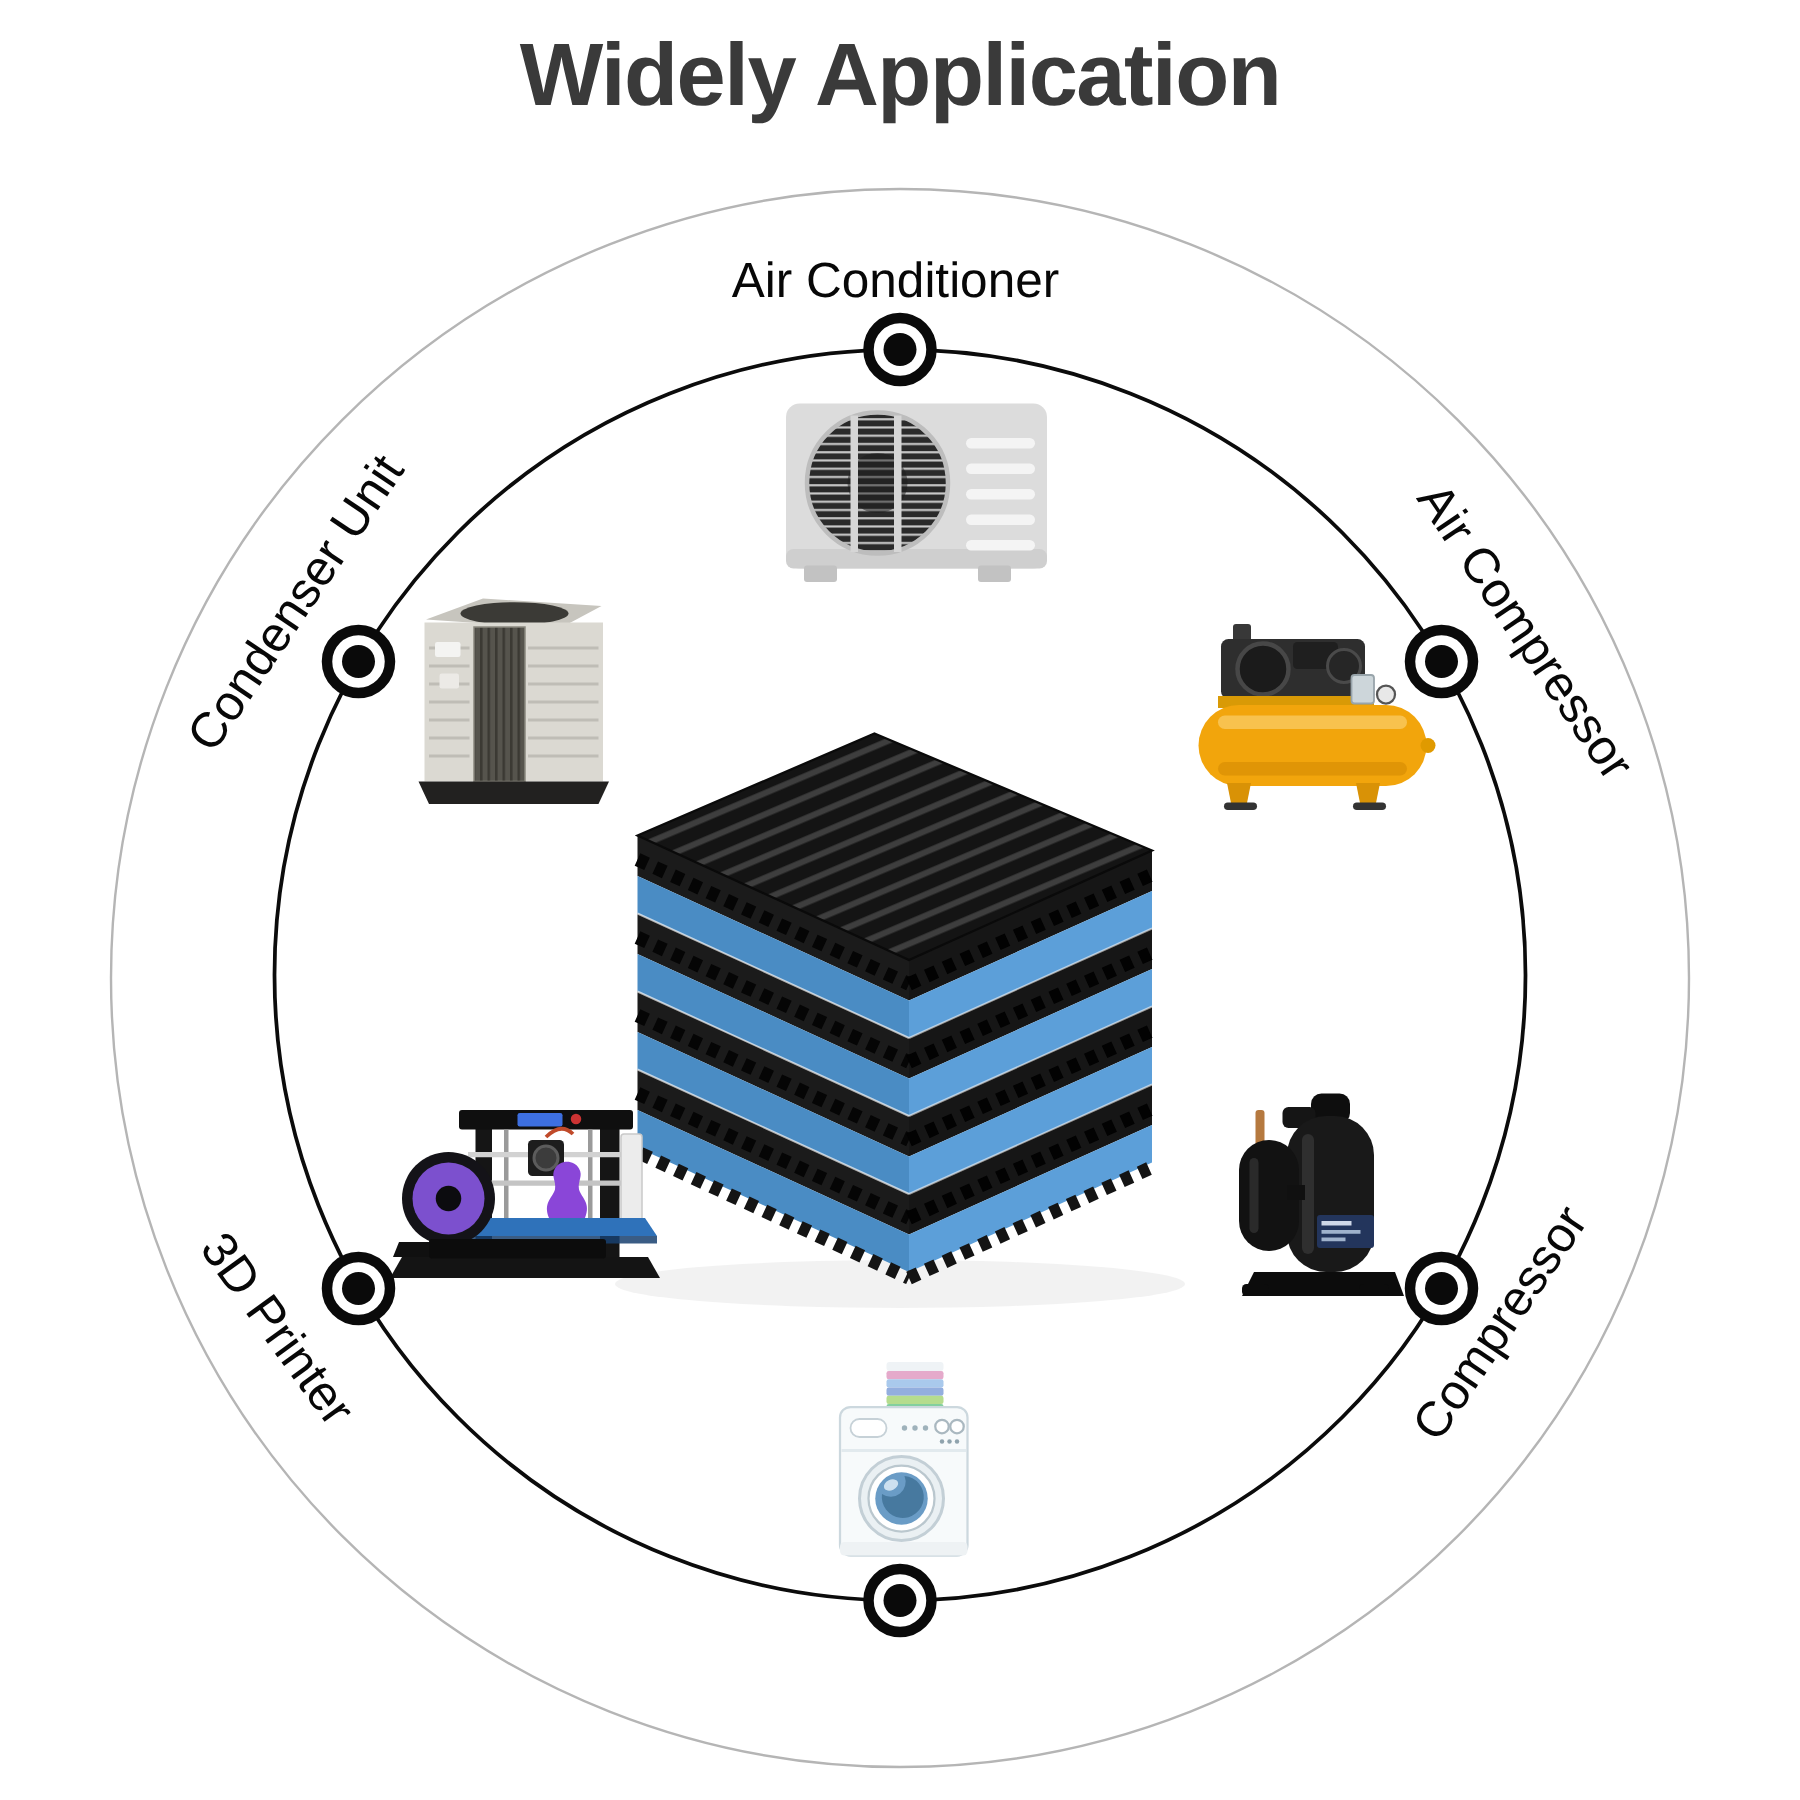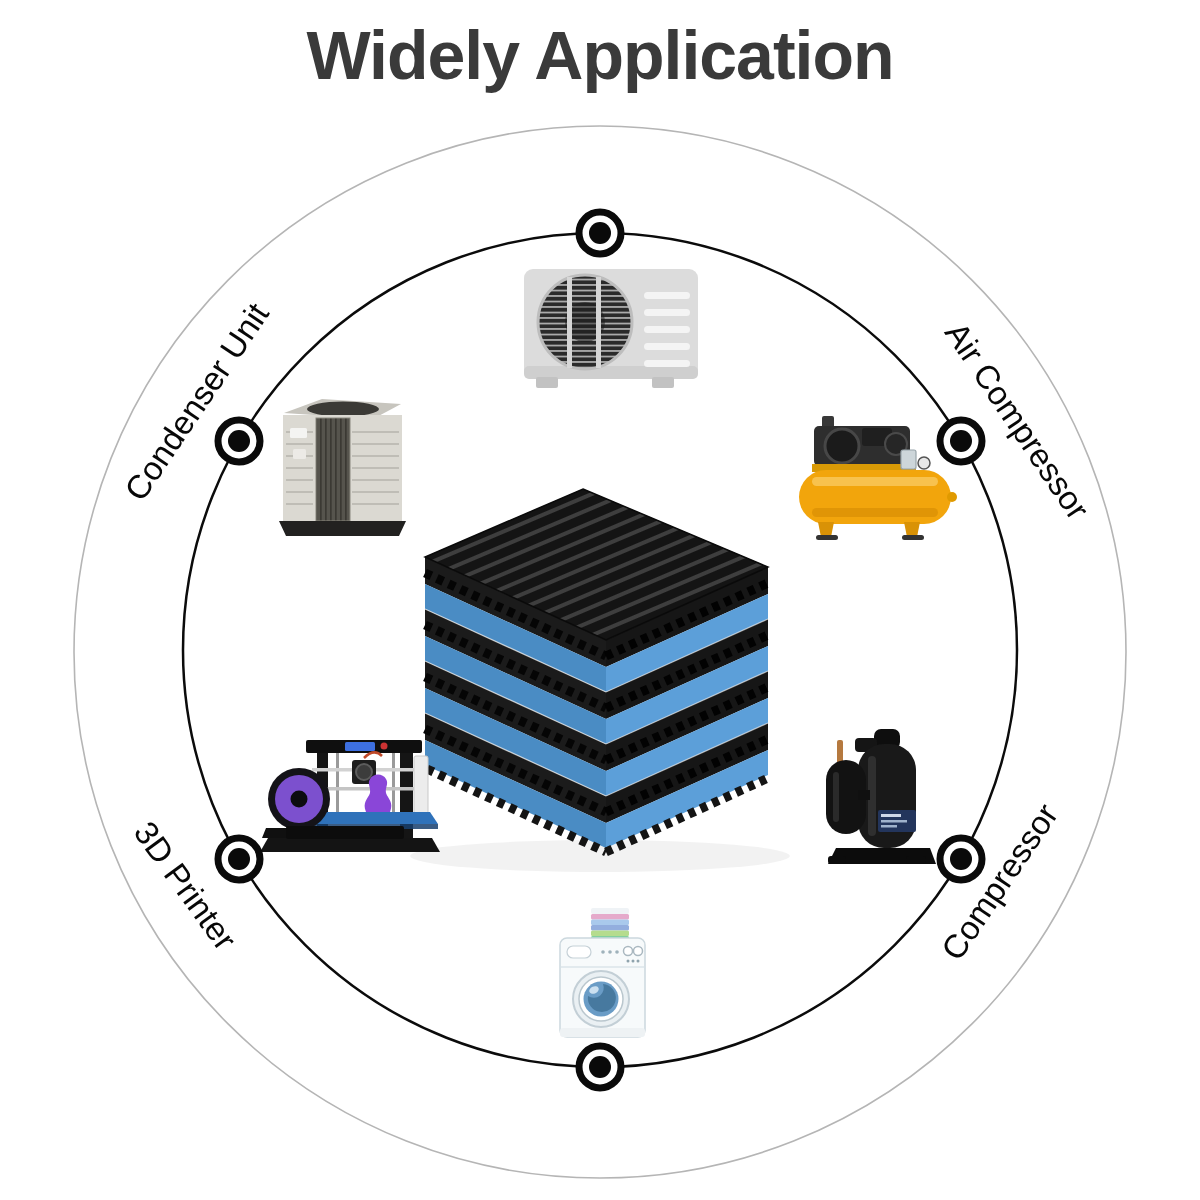--- a/index.html
+++ b/index.html
@@ -8,21 +8,21 @@
     width:1200px;height:1200px;
     background:#ffffff;
     overflow:hidden;
     font-family:"Liberation Sans", sans-serif;
   }
   .title{
     position:absolute;
     top:16px;left:0;width:100%;
     margin:0;
     text-align:center;
-    font-size:68px;
+    font-size:59px;
     font-weight:bold;
     color:#3a3a3a;
     letter-spacing:-1px;
   }
   .diagram{
     position:absolute;
     top:0;left:0;width:1200px;height:1200px;
   }
   .node-label{
     position:absolute;
@@ -254,17 +254,18 @@
         <circle cx="239" cy="859" r="21" fill="#ffffff" stroke="#0a0a0a" stroke-width="7"></circle>
         <circle cx="239" cy="859" r="11" fill="#0a0a0a"></circle>
       </g>
       <g>
         <circle cx="239" cy="441" r="21" fill="#ffffff" stroke="#0a0a0a" stroke-width="7"></circle>
         <circle cx="239" cy="441" r="11" fill="#0a0a0a"></circle>
       </g>
     </g>
   </svg>
 
+  <div class="node-label" style="left:597px;top:187px;--rot:0deg">Air Conditioner</div>
   <div class="node-label" style="left:1017px;top:421px;--rot:56deg">Air Compressor</div>
   <div class="node-label" style="left:1000px;top:882px;--rot:-56deg">Compressor</div>
   <div class="node-label" style="left:185px;top:886px;--rot:54deg">3D Printer</div>
   <div class="node-label" style="left:197px;top:402px;--rot:-56deg">Condenser Unit</div>
 </div>
 
 </body></html>

